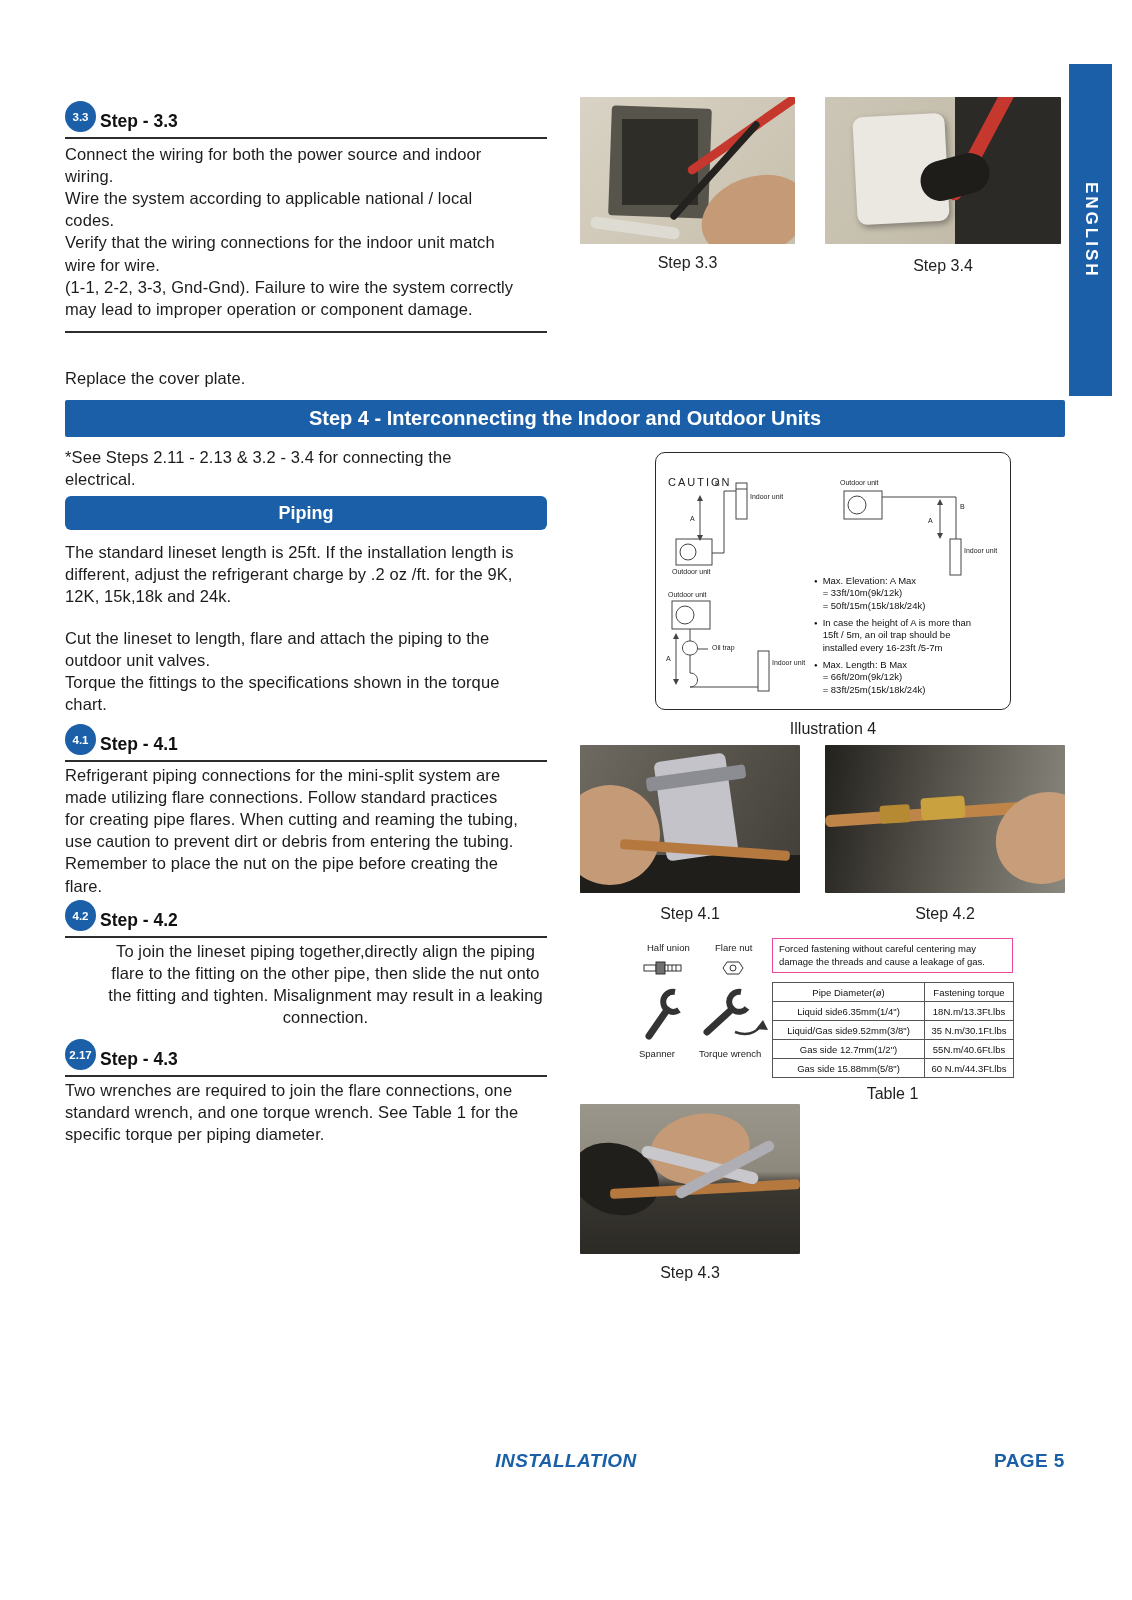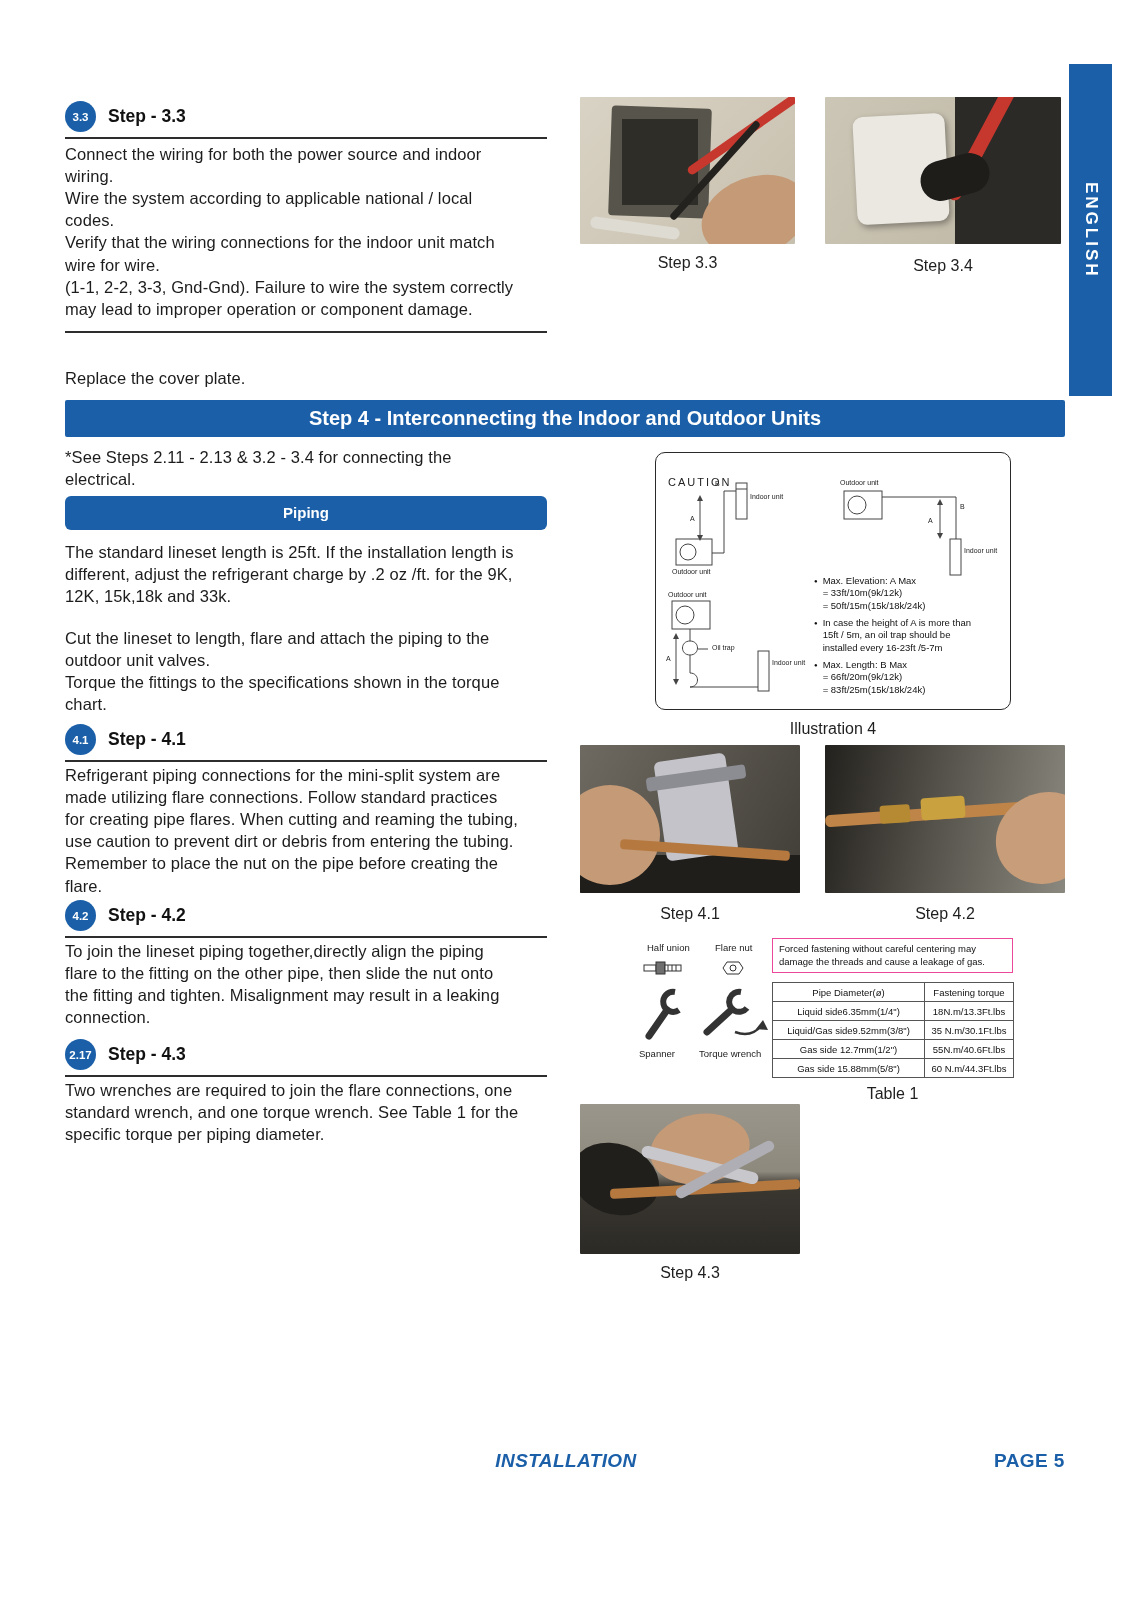--- a/index.html
+++ b/index.html
@@ -3,21 +3,21 @@
 <meta charset="utf-8">
 <style>
   :root { --accent:#1a5fa8; }
   * { margin:0; padding:0; box-sizing:border-box; }
   html,body { background:#e8e8e8; }
   body { font-family:"Liberation Sans", sans-serif; }
   .page { position:relative; width:1132px; height:1600px; background:#ffffff; margin:0 auto; overflow:hidden; }
   .abs { position:absolute; }
   .pre { white-space:pre-line; }
   .body-text { font-size:16.5px; line-height:1.34; color:#1c1c1c; letter-spacing:.1px; }
-  .step-head { display:flex; align-items:center; gap:12px; }
+  .step-head { display:flex; align-items:flex-end; gap:4px; }
   .badge { width:31px; height:31px; border-radius:50%; background:var(--accent); color:#fff;
            font-weight:bold; font-size:11.5px; display:flex; align-items:center; justify-content:center; flex:0 0 31px; }
   .step-title { font-size:17.5px; font-weight:bold; color:#111; }
   .step-rule { height:2px; background:#2d2d2d; margin-top:5px; }
   .banner { background:var(--accent); color:#fff; font-weight:bold; text-align:center; }
   .caption { font-size:16px; color:#1f1f1f; text-align:center; }
   .photo { position:absolute; overflow:hidden; border-radius:1px; }
   .photo div { position:absolute; }
   .english-tab { background:var(--accent); color:#fff; display:flex; align-items:center; justify-content:center; }
   .english-tab span { writing-mode:vertical-rl; font-weight:bold; font-size:17px; letter-spacing:3px; }
@@ -82,25 +82,25 @@
     <div style="left:30px; top:18px; width:92px; height:108px; background:#eae8e1; border-radius:10px; transform:rotate(-3deg); box-shadow:2px 3px 6px rgba(0,0,0,.35);"></div>
     <div style="left:95px; top:60px; width:70px; height:40px; background:#1f1d1a; border-radius:20px; transform:rotate(-15deg);"></div>
   </div>
   <div class="abs caption" style="left:825px; top:257px; width:236px;">Step 3.4</div>
 
   <div class="abs banner" style="left:65px; top:400px; width:1000px; height:37px; line-height:37px; font-size:20px; border-radius:2px;">Step 4 - Interconnecting the Indoor and Outdoor Units</div>
 
   <div class="abs body-text pre" style="left:65px; top:446px; width:505px;">*See Steps 2.11 - 2.13 &amp; 3.2 - 3.4 for connecting the
 electrical.</div>
 
-  <div class="abs banner" style="left:65px; top:496px; width:482px; height:34px; line-height:34px; font-size:15px; border-radius:6px;">Piping</div>
+  <div class="abs banner" style="left:65px; top:496px; width:482px; height:34px; line-height:34px; font-size:18px; border-radius:6px;">Piping</div>
 
   <div class="abs body-text pre" style="left:65px; top:541px; width:505px;">The standard lineset length is 25ft. If the installation length is
 different, adjust the refrigerant charge by .2 oz /ft. for the 9K,
-12K, 15k,18k and 33k.</div>
+12K, 15k,18k and 24k.</div>
   <div class="abs body-text pre" style="left:65px; top:627px; width:505px;">Cut the lineset to length, flare and attach the piping to the
 outdoor unit valves.
 Torque the fittings to the specifications shown in the torque
 chart.</div>
 
   <div class="abs" style="left:65px; top:724px; width:482px;">
     <div class="step-head">
       <div class="badge">4.1</div>
       <div class="step-title">Step - 4.1</div>
     </div>
@@ -113,21 +113,21 @@
 Remember to place the nut on the pipe before creating the
 flare.</div>
 
   <div class="abs" style="left:65px; top:900px; width:482px;">
     <div class="step-head">
       <div class="badge">4.2</div>
       <div class="step-title">Step - 4.2</div>
     </div>
     <div class="step-rule"></div>
   </div>
-  <div class="abs body-text pre" style="left:65px; top:940px; width:505px;">To join the lineset piping together,directly align the piping
+  <div class="abs body-text pre" style="left:73px; top:940px; width:505px;text-align:center;">To join the lineset piping together,directly align the piping
 flare to the fitting on the other pipe, then slide the nut onto
 the fitting and tighten. Misalignment may result in a leaking
 connection.</div>
 
   <div class="abs" style="left:65px; top:1039px; width:482px;">
     <div class="step-head">
       <div class="badge">2.17</div>
       <div class="step-title">Step - 4.3</div>
     </div>
     <div class="step-rule"></div>

